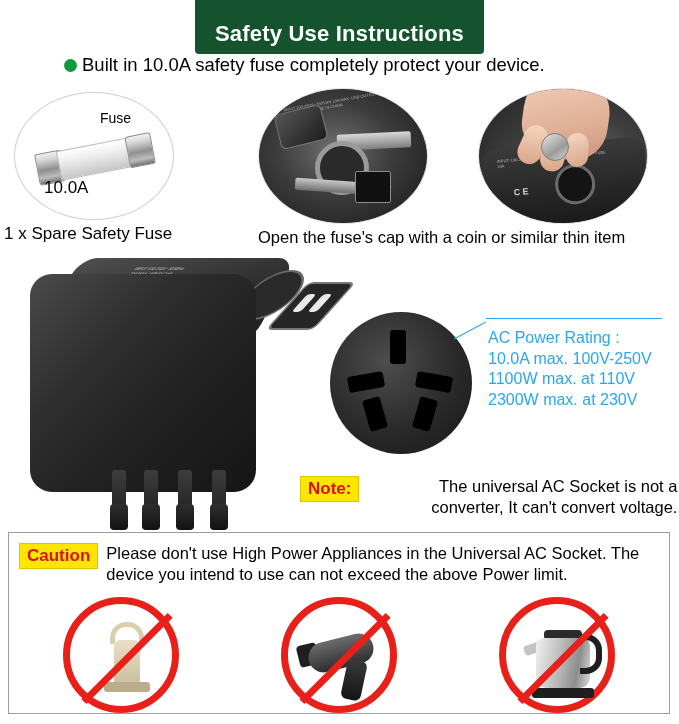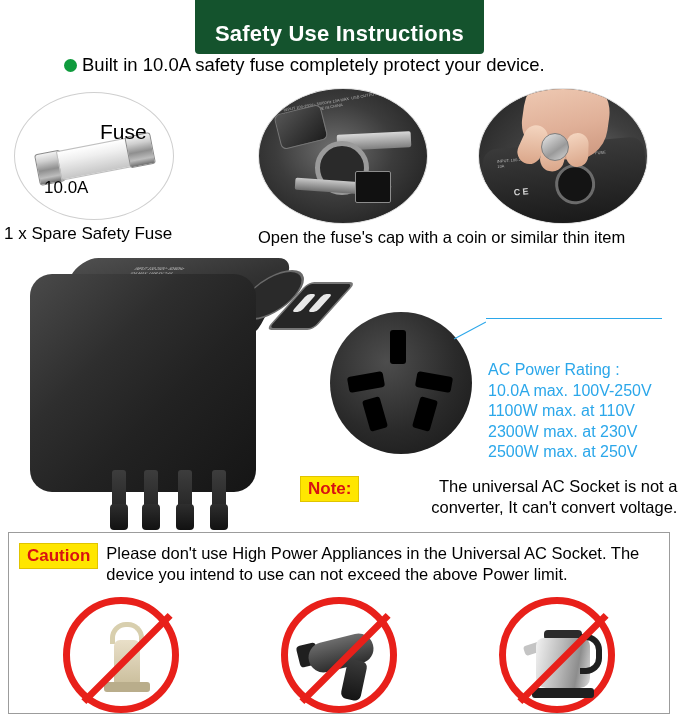--- a/index.html
+++ b/index.html
@@ -106,22 +106,22 @@
     border-radius: 3px;
     background: linear-gradient(180deg,#f2f2f2 0%,#cfcfcf 25%,#8f8f8f 55%,#bdbdbd 80%,#6f6f6f 100%);
     border: 1px solid #8a8a8a;
     box-sizing: border-box;
   }
   .fuse-cap.left { left: 0; }
   .fuse-cap.right { left: 92px; }
   .fuse-label-top {
     position: absolute;
     left: 86px;
-    top: 28px;
-    font-size: 21px;
+    top: 18px;
+    font-size: 14px;
   }
   .fuse-label-bottom {
     position: absolute;
     left: 30px;
     top: 86px;
     font-size: 17px;
   }
   .fuse-caption {
     position: absolute;
     left: 4px;
@@ -412,21 +412,20 @@
     white-space: nowrap;
   }
   .rating-box {
     position: absolute;
     left: 488px;
     top: 328px;
     color: #2ba7ea;
     font-size: 16px;
     line-height: 20.5px;
     white-space: nowrap;
-    margin-top: 32px;
   }
 
   
   .note-row {
     position: absolute;
     left: 300px;
     top: 476px;
     display: flex;
     align-items: flex-start;
     text-align: right;
@@ -683,21 +682,20 @@
   </div>
   <div class="callout-line" style="left:452px;top:330px;width:36px;transform:rotate(-28deg);"></div>
   <div class="callout-line" style="left:486px;top:318px;width:176px;"></div>
 
 
   <div class="rating-box">
     <div>AC Power Rating :</div>
     <div>10.0A max. 100V-250V</div>
     <div>1100W max. at 110V</div>
     <div>2300W max. at 230V</div>
-    <div>2500W max. at 250V</div>
   </div>
 
   <div class="note-row">
     <div class="note-badge">Note:</div>
     <div class="note-text">The universal AC Socket is not a converter, It can't convert voltage.</div>
   </div>
 
   <div class="caution-box">
     <div class="caution-head">
       <div class="caution-badge">Caution</div>

